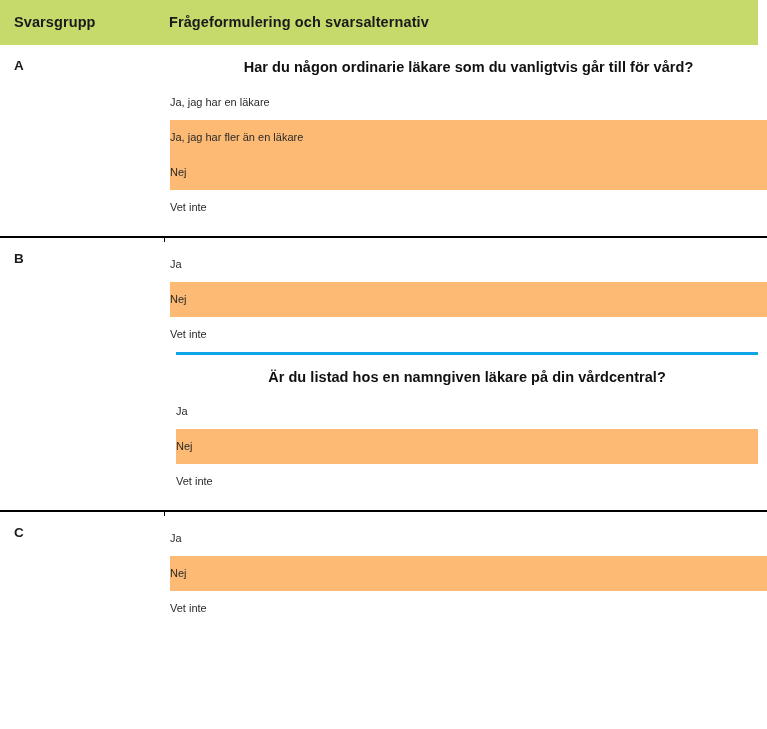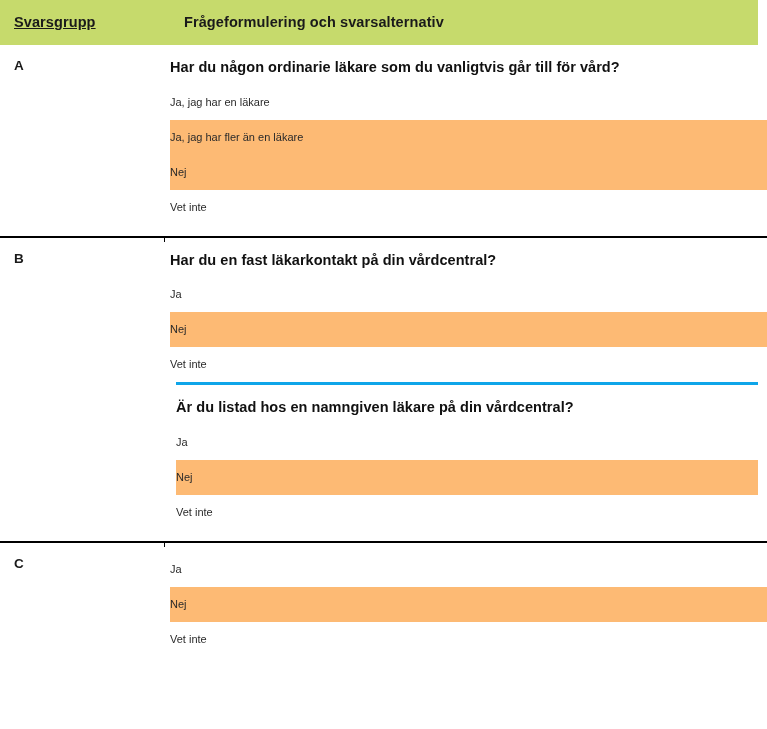--- a/index.html
+++ b/index.html
@@ -29,21 +29,21 @@
     background: #c6da6c;
     align-items: center;
   }
   .th {
     font-size: 14.5px;
     font-weight: bold;
     color: #1a1a1a;
     letter-spacing: 0.1px;
     line-height: 1;
   }
-  .th-group { width: 184px; padding-left: 14px; box-sizing: border-box; text-decoration: underline; }
+  .th-group { width: 169px; padding-left: 14px; box-sizing: border-box; }
   .th-quest { flex: 1; }
 
   
   .section {
     display: flex;
     width: 767px;
     border-top: 2px solid #000000;
     box-sizing: border-box;
     position: relative;
   }
@@ -71,21 +71,21 @@
     color: #1a1a1a;
     line-height: 1.1;
   }
 
   .questions-cell {
     flex: 1;
     padding: 0;
     box-sizing: border-box;
   }
 
-  .question-block { padding: 0; }
+  .question-block { padding: 0; text-align: center; }
   .question-block + .question-block {
     border-top: 3px solid #0ea5e9;
     margin-left: 6px;
     margin-right: 9px;
     padding-left: 0;
   }
   .question-block + .question-block .q-text { padding-left: 0; }
 
   .q-text {
     font-size: 14.5px;
@@ -141,21 +141,20 @@
           <div class="section-pad"></div>
         </div>
       </div>
       <div class="section">
         <span class="col-tick"></span>
         <div class="group-cell">
           <div class="group-letter">B</div>
         </div>
         <div class="questions-cell">
           <div class="question-block">
-            <div class="q-text">Har du en fast läkarkontakt på din vårdcentral?</div>
             <div class="options">
               <div class="option">Ja</div>
               <div class="option shaded">Nej</div>
               <div class="option">Vet inte</div>
             </div>
           </div>
           <div class="question-block">
             <div class="q-text">Är du listad hos en namngiven läkare på din vårdcentral?</div>
             <div class="options">
               <div class="option">Ja</div>

